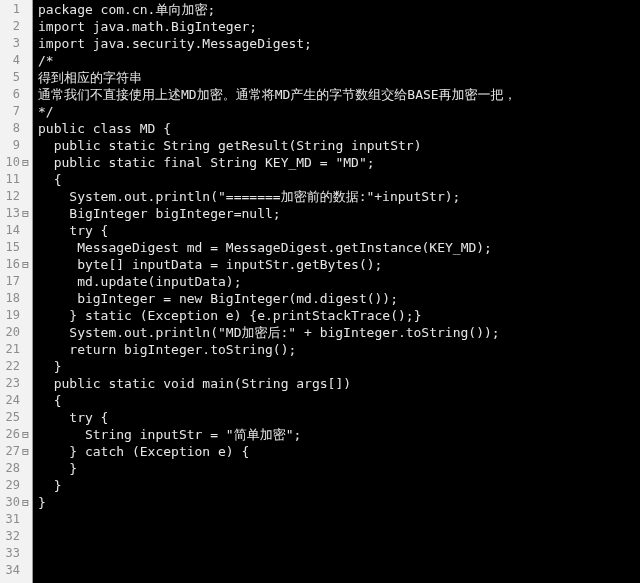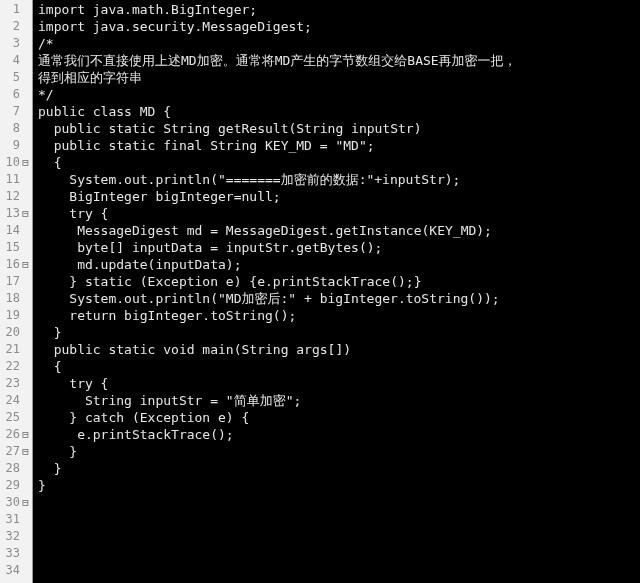--- a/index.html
+++ b/index.html
@@ -217,43 +217,44 @@
       <div class="gutter-row">
         <span class="lineno">33</span>
         <span class="fold empty"></span>
       </div>
       <div class="gutter-row">
         <span class="lineno">34</span>
         <span class="fold empty"></span>
       </div>
     </div>
   <div id="code">
+      <div class="code-line">package com.cn.单向加密;</div>
       <div class="code-line">import java.math.BigInteger;</div>
       <div class="code-line">import java.security.MessageDigest;</div>
       <div class="code-line">/*</div>
+      <div class="code-line">得到相应的字符串</div>
       <div class="code-line">通常我们不直接使用上述MD加密。通常将MD产生的字节数组交给BASE再加密一把，</div>
-      <div class="code-line">得到相应的字符串</div>
       <div class="code-line">*/</div>
       <div class="code-line">public class MD {</div>
       <div class="code-line">  public static String getResult(String inputStr)</div>
       <div class="code-line">  public static final String KEY_MD = "MD";</div>
       <div class="code-line">  {</div>
       <div class="code-line">    System.out.println("=======加密前的数据:"+inputStr);</div>
       <div class="code-line">    BigInteger bigInteger=null;</div>
       <div class="code-line">    try {</div>
       <div class="code-line">     MessageDigest md = MessageDigest.getInstance(KEY_MD);</div>
       <div class="code-line">     byte[] inputData = inputStr.getBytes();</div>
       <div class="code-line">     md.update(inputData);</div>
+      <div class="code-line">     bigInteger = new BigInteger(md.digest());</div>
       <div class="code-line">    } static (Exception e) {e.printStackTrace();}</div>
       <div class="code-line">    System.out.println("MD加密后:" + bigInteger.toString());</div>
       <div class="code-line">    return bigInteger.toString();</div>
       <div class="code-line">  }</div>
       <div class="code-line">  public static void main(String args[])</div>
       <div class="code-line">  {</div>
       <div class="code-line">    try {</div>
       <div class="code-line">      String inputStr = "简单加密";</div>
       <div class="code-line">    } catch (Exception e) {</div>
-      <div class="code-line">     e.printStackTrace();</div>
       <div class="code-line">    }</div>
       <div class="code-line">  }</div>
       <div class="code-line">}</div>
     </div>
 </div>
 
 </body></html>

